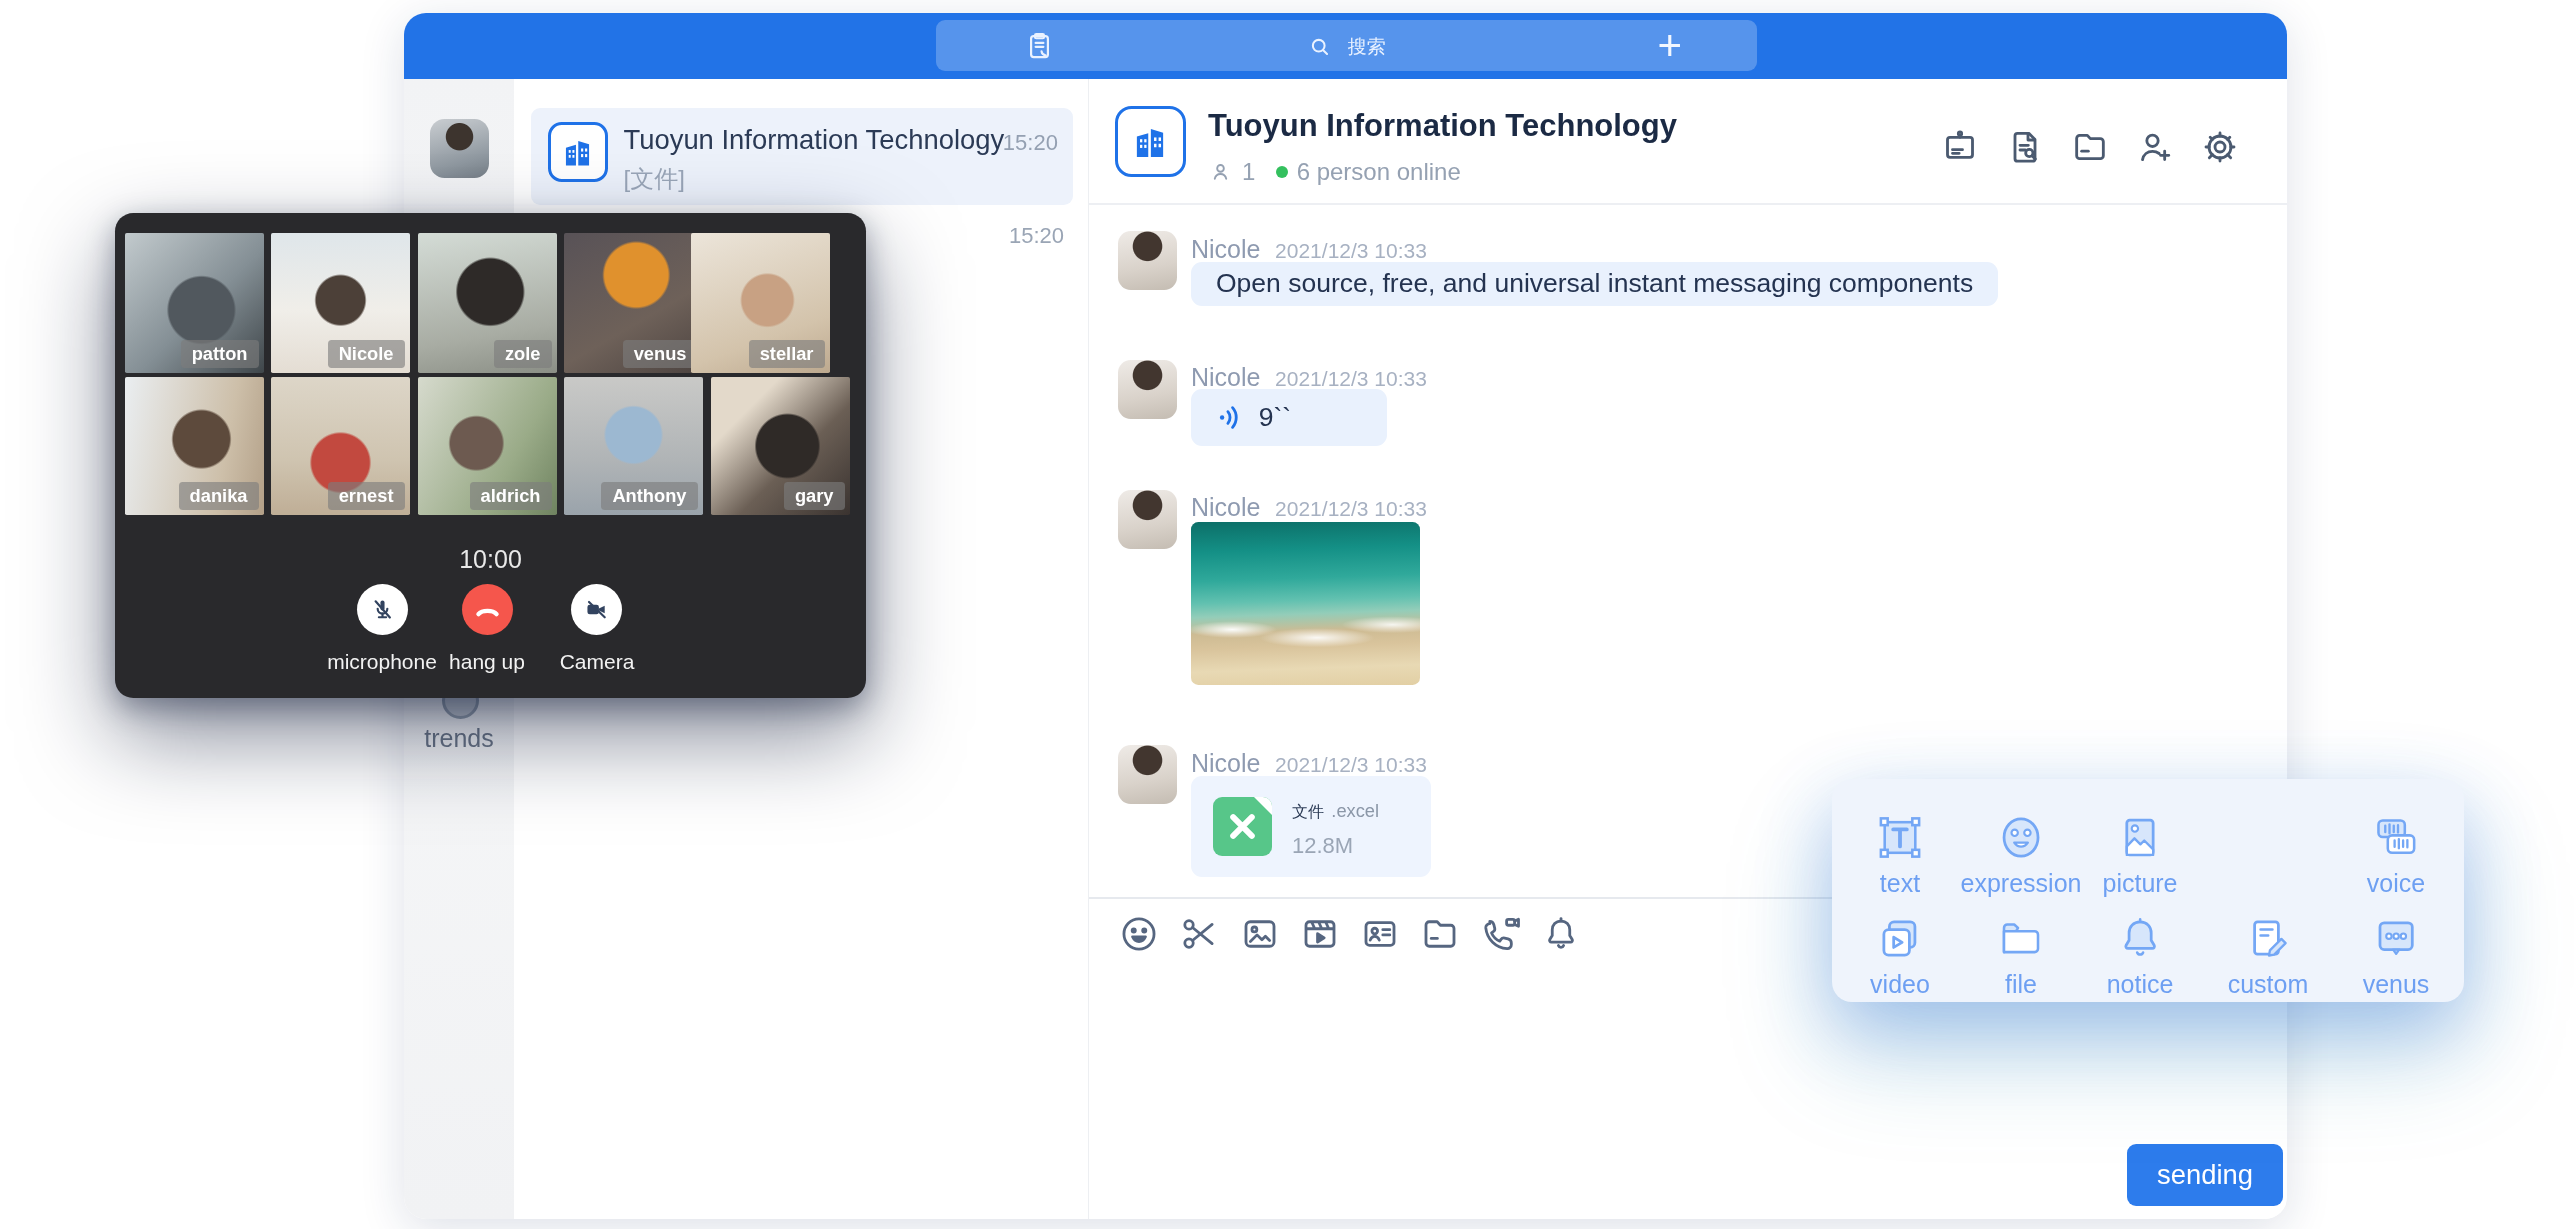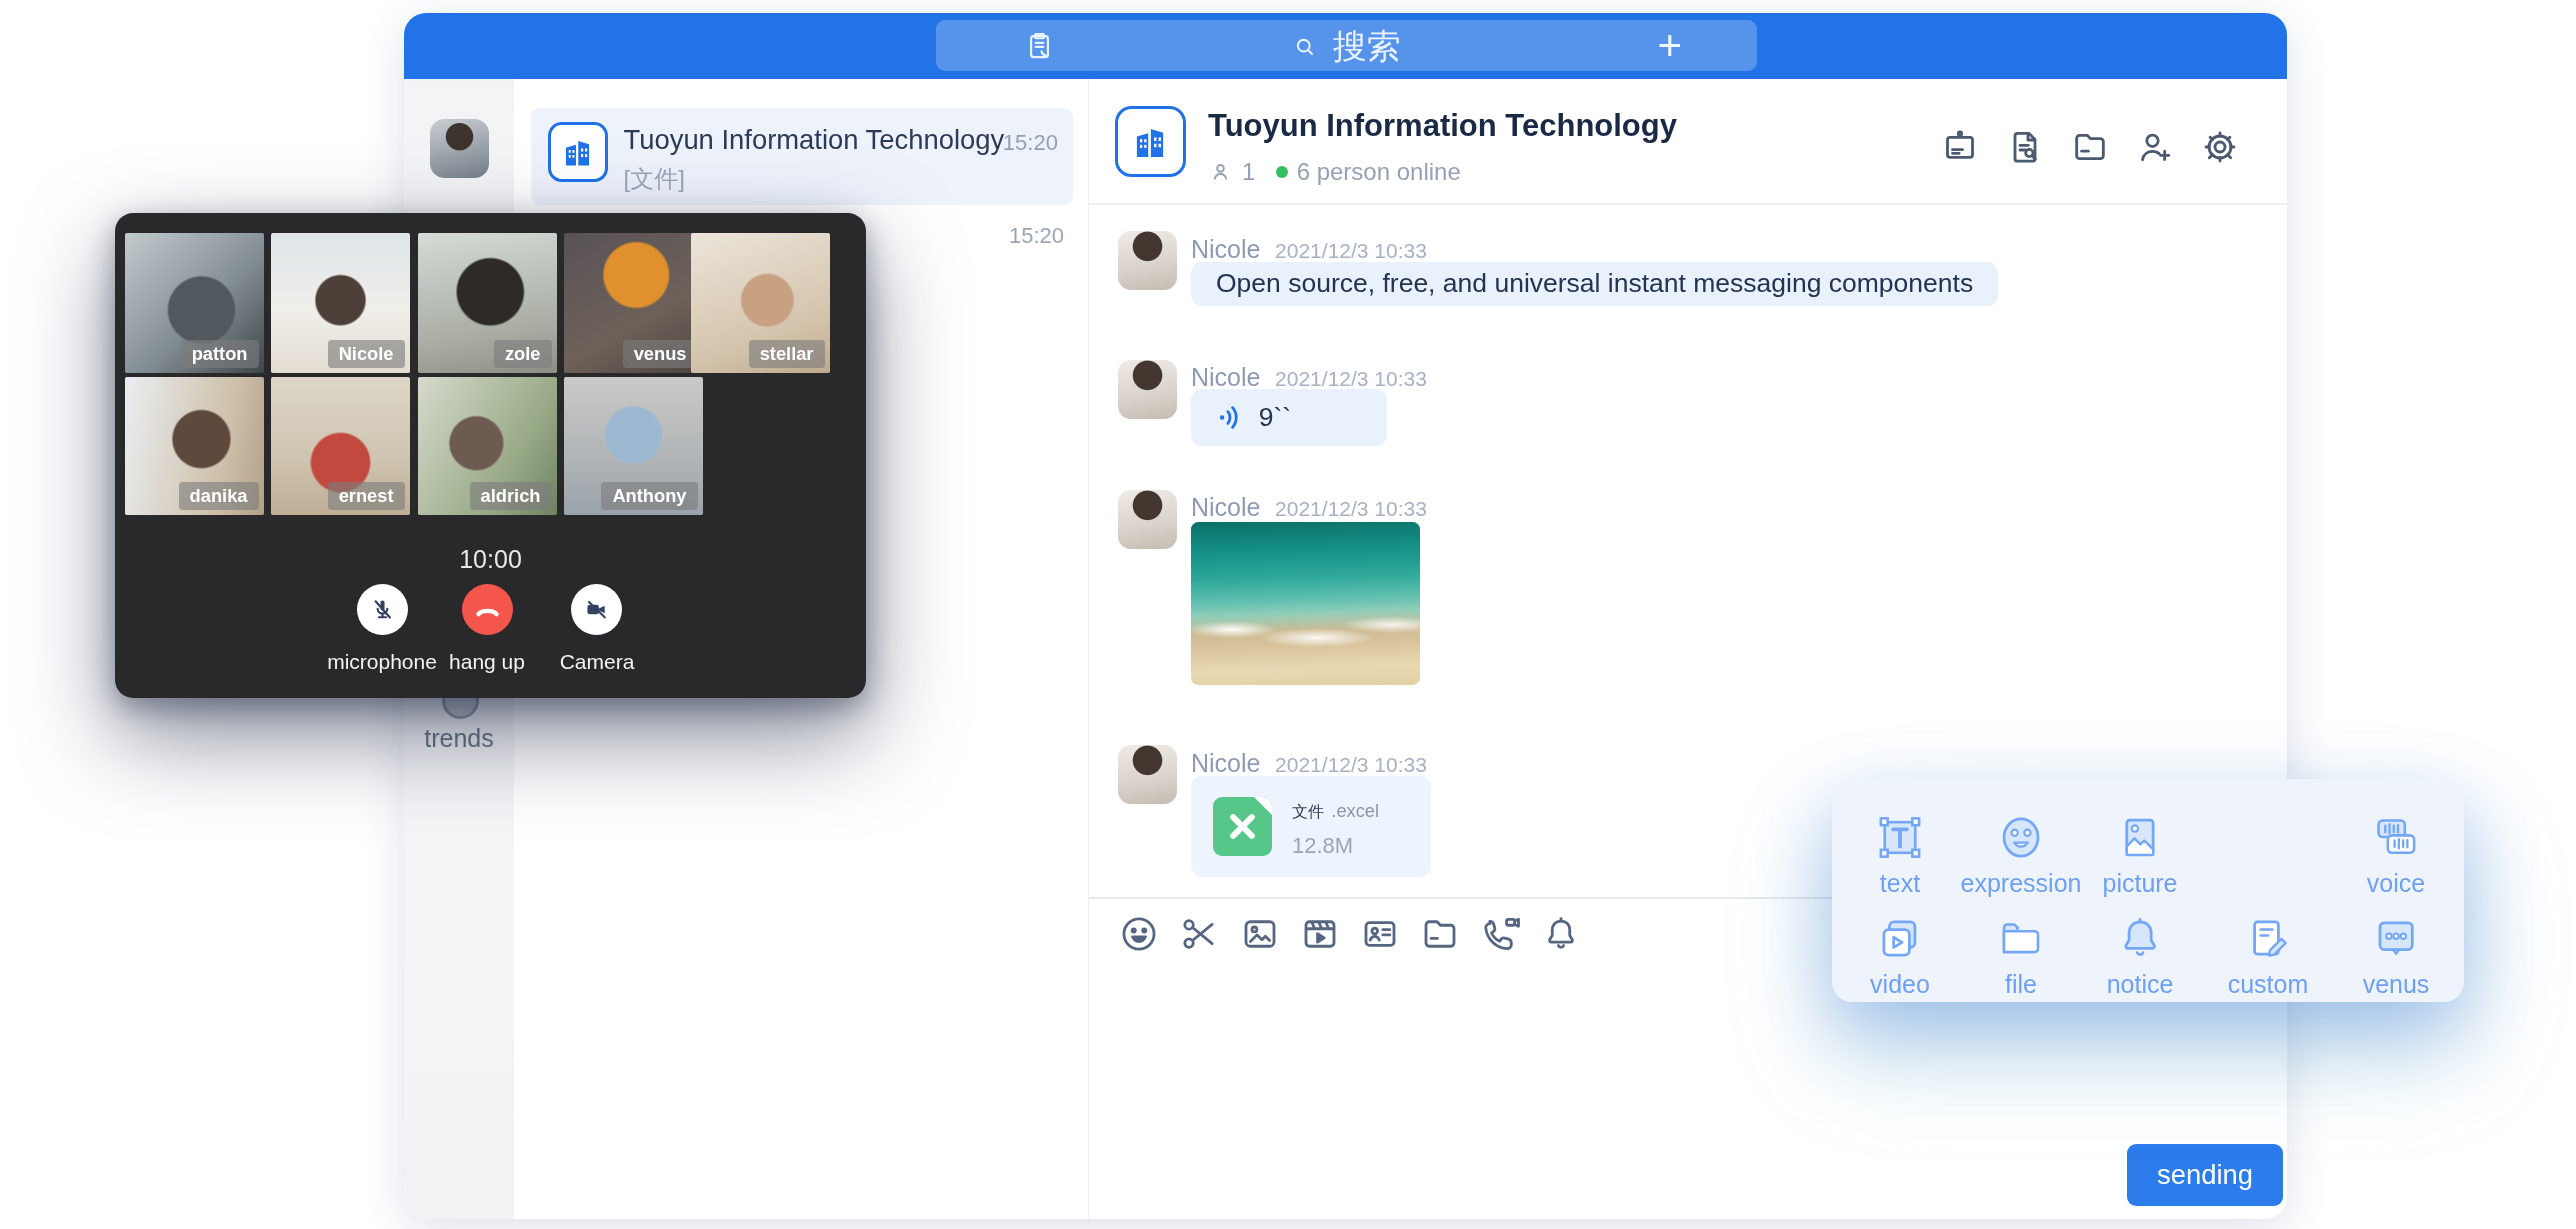--- a/index.html
+++ b/index.html
@@ -5,21 +5,21 @@
   html,body{margin:0;padding:0;background:#ffffff;width:2576px;height:1229px;overflow:hidden;
     font-family:"Liberation Sans","DejaVu Sans",sans-serif;-webkit-font-smoothing:antialiased;}
   
   .window{position:absolute;left:404px;top:12.8px;width:1883px;height:1206px;background:#fff;
     border-radius:22px;box-shadow:0 9.1px 46px rgba(20,40,90,.14);overflow:hidden;}
   .topbar{position:absolute;left:0;top:0;width:1883px;height:66px;background:#2273e7;}
   .search-pill{position:absolute;left:532px;top:7.3px;width:821px;height:51px;border-radius:9.1px;
     background:rgba(255,255,255,.24);display:flex;align-items:center;}
   .pill-clip{position:absolute;left:88px;top:10px;width:31px;height:31px;}
   .pill-center{position:absolute;left:0;right:0;top:0;height:53px;display:flex;align-items:center;justify-content:center;gap:15px;
-    color:#eaf2ff;font-size:34px;}
+    color:#eaf2ff;font-size:19px;}
   .pill-plus{position:absolute;right:75px;top:1.8px;color:#f2f7ff;font-size:42px;font-weight:300;line-height:48px;}
   
   .sidebar{position:absolute;left:0;top:66px;width:110px;height:1140px;background:linear-gradient(180deg,#f2f3f5,#f6f7f8 40%,#f1f2f4);}
   .side-avatar{position:absolute;left:25.6px;top:40px;width:59px;height:59px;border-radius:14.6px;
     background:radial-gradient(circle at 50% 30%,#3d342e 0 26%,rgba(0,0,0,0) 28%),linear-gradient(165deg,#c9cdd1,#8f98a0 70%,#747d85);}
   .trends-circle{position:absolute;left:38px;top:603px;width:31px;height:31px;border-radius:50%;
     border:3.7px solid #97a2ae;background:#c6ccd3;}
   .trends-label{position:absolute;left:0;top:645px;width:110px;text-align:center;color:#6b7687;font-size:25px;}
   
   .chatlist{position:absolute;left:110px;top:66px;width:574px;height:1140px;background:#fff;}
@@ -365,20 +365,23 @@
     </div>
   <div class="tile row2 t7">
       <span class="nameplate">ernest</span>
     </div>
   <div class="tile row2 t8">
       <span class="nameplate">aldrich</span>
     </div>
   <div class="tile row2 t9">
       <span class="nameplate">Anthony</span>
     </div>
+  <div class="tile row2 t10">
+      <span class="nameplate">gary</span>
+    </div>
 
   <div class="call-timer">10:00</div>
 
   <div class="ctl ctl-white" style="left:242px">
     <svg width="29" height="29" viewBox="0 0 24 24">
       <rect x="10.3" y="4.6" width="3.4" height="8.2" rx="1.7" fill="#32435f"></rect>
       <g fill="none" stroke="#32435f" stroke-width="1.8" stroke-linecap="round">
         <path d="M8 11.4a4 4 0 0 0 8 0"></path>
           <path d="M12 15.4V18"></path>
           <path d="M9 18.4h6"></path>

